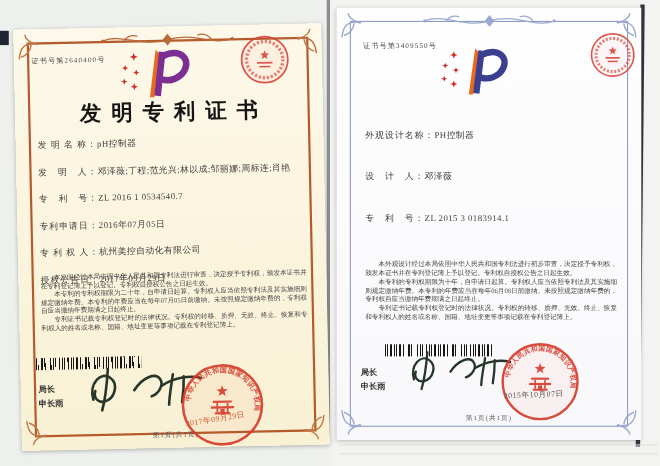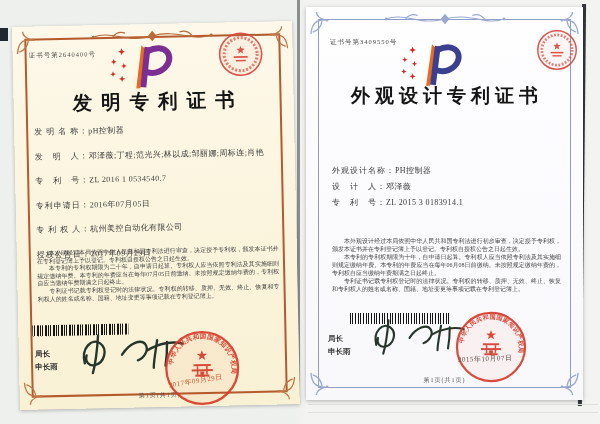--- a/index.html
+++ b/index.html
@@ -44,21 +44,21 @@
   .logo { position:absolute; }
   .left  .logo { left:95px; top:19px; width:66px; height:46px; }
   .right .logo { left:93px; top:35px; width:64px; height:45px; }
 
   .title { position:absolute; left:0; right:0; text-align:center; font-weight:700; color:#151515; }
   .left  .title { top:64px; font-size:19.5px; letter-spacing:9px; text-indent:9px; }
   .right .title { top:76px; font-size:19px;  letter-spacing:5px; text-indent:5px; }
 
   .fields { position:absolute; display:flex; flex-direction:column; font-size:8px; color:#3c3c3c; }
   .left  .fields { left:20px; right:18px; top:100px; gap:13.5px; }
-  .right .fields { left:26px; right:16px; top:110px; gap:5px;margin-top:48px; }
+  .right .fields { left:26px; right:16px; top:110px; gap:27px; }
   .field-row { white-space:nowrap; overflow:hidden; }
   .flabel { letter-spacing:1px; }
   .fvalue { letter-spacing:.4px; }
 
   .paras { position:absolute; font-size:6px; color:#474747; text-align:justify; }
   .left  .paras { left:20px; right:18px; top:224px; line-height:7.6px; }
   .right .paras { left:26px; right:22px; top:230px; line-height:8px; }
   .paras p { text-indent:2em; }
 
   .barcode { position:absolute; height:11px;
@@ -284,21 +284,20 @@
         <polygon points="6,15.2 6.8,17.2 8.8,18 6.8,18.8 6,20.8 5.2,18.8 3.2,18 5.2,17.2"></polygon>
         <polygon points="16,19.5 16.8,21.5 18.8,22.3 16.8,23.1 16,25.1 15.2,23.1 13.2,22.3 15.2,21.5"></polygon>
         <polygon points="5,27.5 5.8,29.5 7.8,30.3 5.8,31.1 5,33.1 4.2,31.1 2.2,30.3 4.2,29.5"></polygon>
         <polygon points="14,32 14.9,34.3 17.2,35.2 14.9,36.1 14,38.4 13.1,36.1 10.8,35.2 13.1,34.3"></polygon>
       </g>
       <polygon points="28,45 34,2 38,6 32,45" fill="#e96a1c"></polygon>
       <path d="M40,4 L35,44" stroke="#3a3f8f" stroke-width="6" fill="none"></path>
       <path d="M40,8 C58,-1 68,14 57,25 C51,30 45,31 39,29" stroke="#3a3f8f" stroke-width="6" fill="none"></path>
     </svg>
 
-    <h1 class="title">外观设计专利证书</h1>
 
     <div class="fields">
       <div class="field-row"><span class="flabel">外观设计名称：</span><span class="fvalue">PH控制器</span></div>
       <div class="field-row"><span class="flabel">设　计　人：</span><span class="fvalue">邓泽薇</span></div>
       <div class="field-row"><span class="flabel">专　利　号：</span><span class="fvalue">ZL 2015 3 0183914.1</span></div>
     </div>
 
     <div class="paras">
       <p>本外观设计经过本局依照中华人民共和国专利法进行初步审查，决定授予专利权，颁发本证书并在专利登记簿上予以登记。专利权自授权公告之日起生效。</p>
       <p>本专利的专利权期限为十年，自申请日起算。专利权人应当依照专利法及其实施细则规定缴纳年费。本专利的年费应当在每年06月08日前缴纳。未按照规定缴纳年费的，专利权自应当缴纳年费期满之日起终止。</p>

